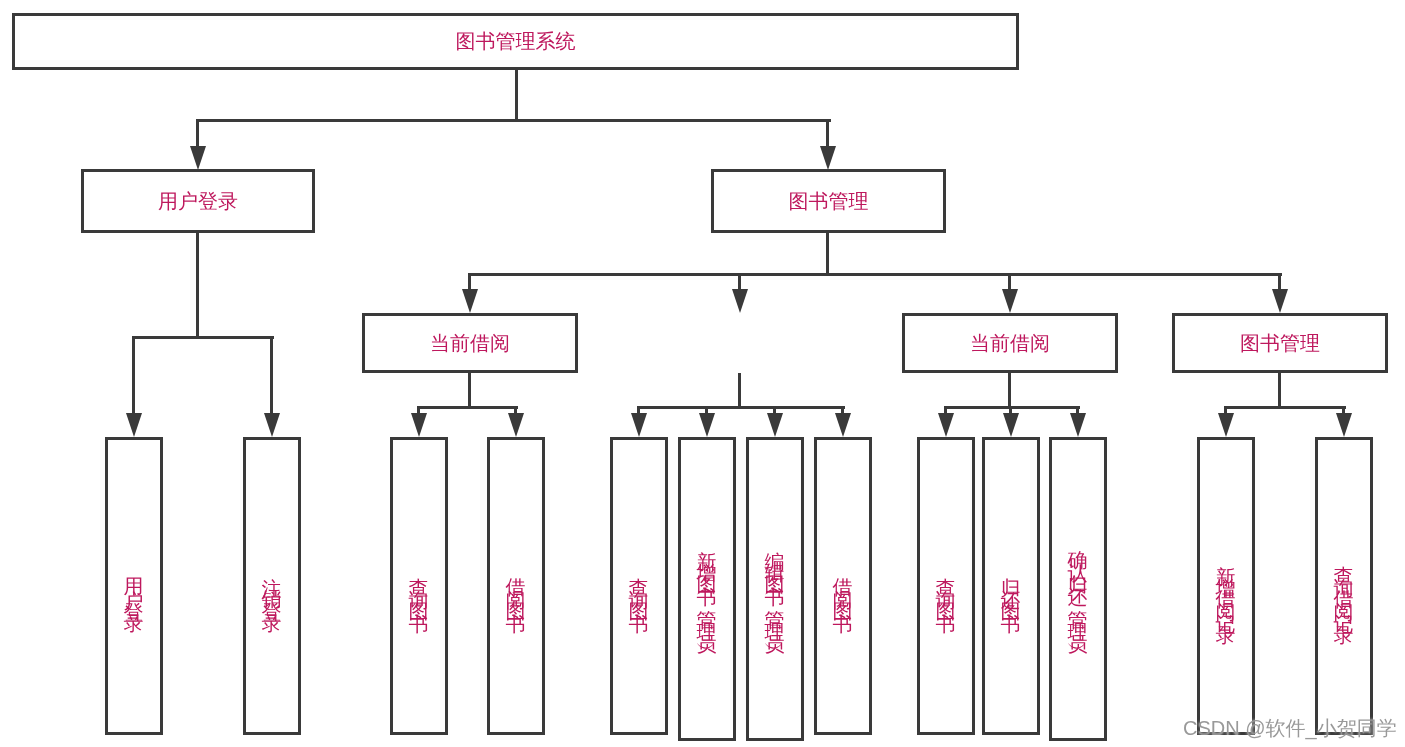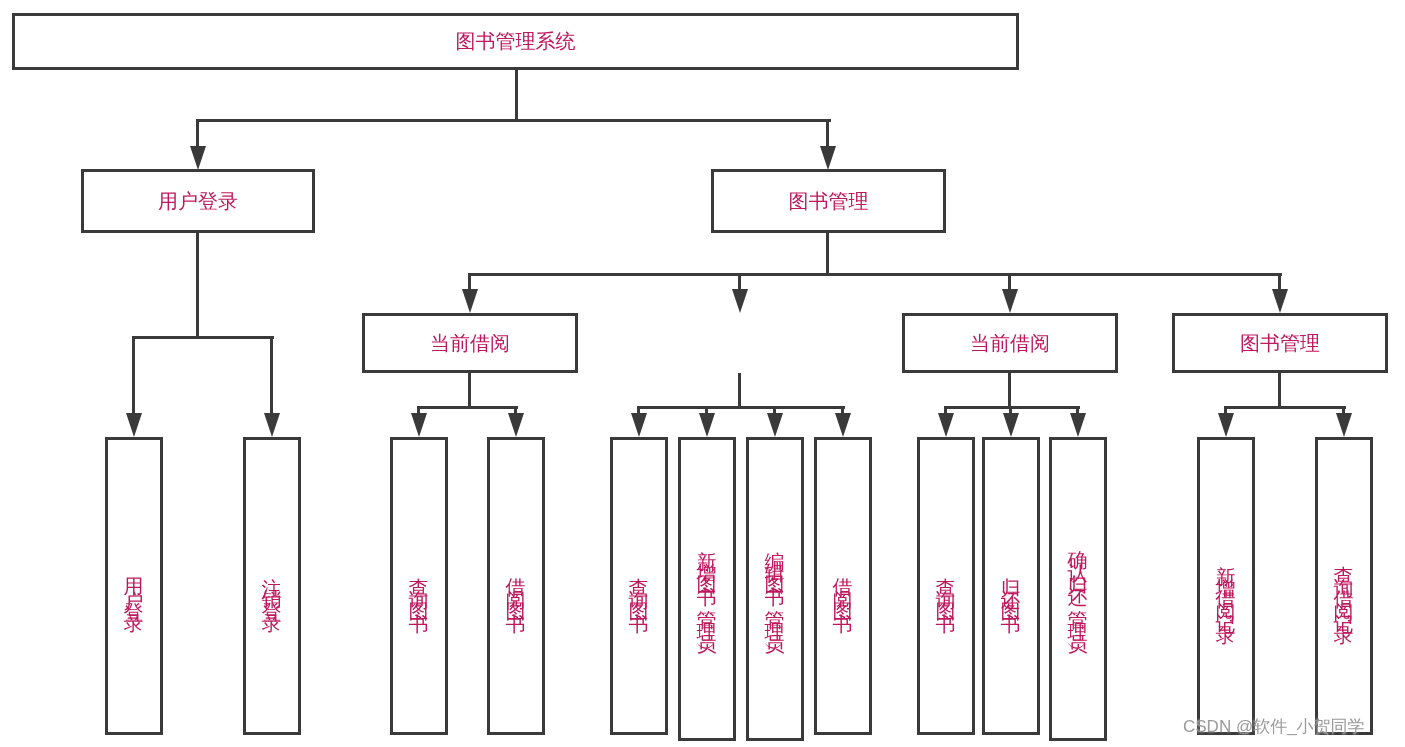--- a/index.html
+++ b/index.html
@@ -43,21 +43,21 @@
     position:absolute;
     width:0; height:0;
     border-left:8px solid transparent;
     border-right:8px solid transparent;
     border-top:24px solid #3a3a3a;
     z-index:1;
   }
   .watermark {
     position:absolute;
     left:1183px; top:715px;
-    font-size:17px;
+    font-size:20px;
     color:rgba(148,148,148,0.95);
     text-shadow:0 0 3px rgba(255,255,255,0.85);
     z-index:3;
     white-space:nowrap;
   }
 </style>
 </head>
 <body>
 
 <div id="canvas">

